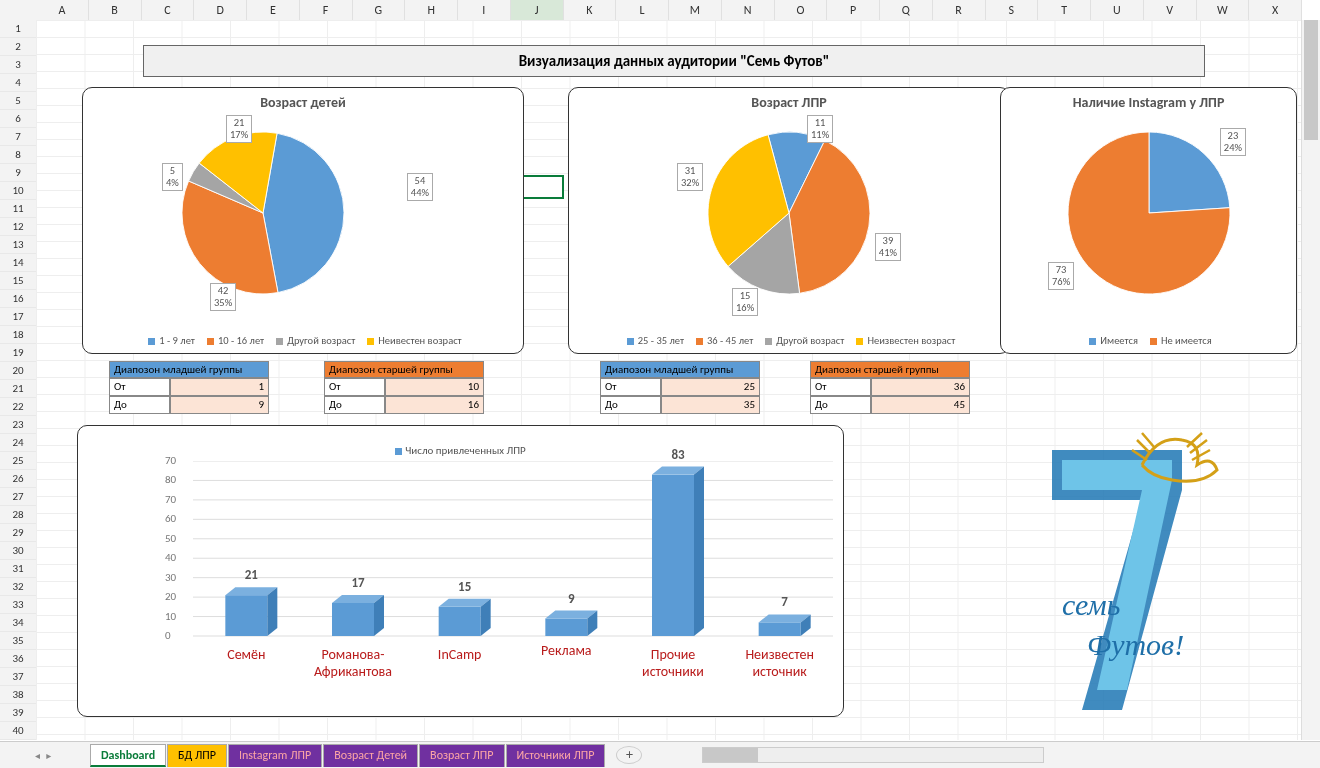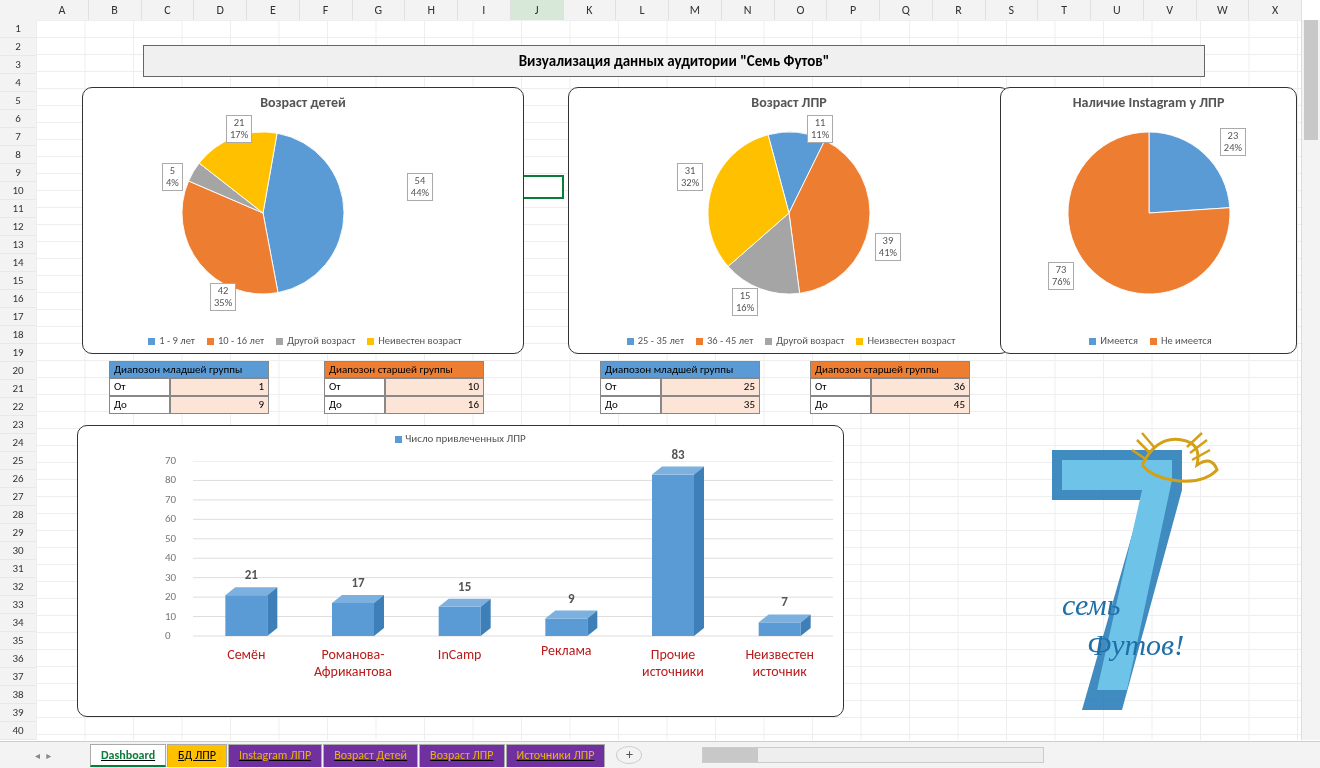--- a/index.html
+++ b/index.html
@@ -23,21 +23,21 @@
 .rhead.or{background:#ed7d31;}
 .rrow{display:flex;}
 .rcell{border:1px solid #888;padding:0 4px;height:16px;line-height:16px;background:#fff;}
 .rcell.v{background:#fce4d6;text-align:right;}
 .activecell{position:absolute;border:2px solid #0a7c3a;background:#fff;}
 .tabs{position:absolute;bottom:0;left:0;right:0;height:26px;background:#f3f3f3;border-top:1px solid #ccc;display:flex;align-items:center;padding-left:35px;}
 .tabs .nav{width:55px;color:#888;font-size:10px;letter-spacing:2px;}
 .tab{padding:3px 10px;border:1px solid #aaa;border-bottom:none;margin-right:1px;font-size:12px;cursor:pointer;}
 .tab.active{background:#fff;color:#0a7c3a;font-weight:bold;border-bottom:2px solid #0a7c3a;}
 .tab.orange{background:#ffc000;}
-.tab.purple{background:#7030a0;color:#eab308;}
+.tab.purple{background:#7030a0;color:#fca5a5;}
 .addtab{width:24px;text-align:center;color:#555;font-size:14px;margin-left:10px;border:1px solid #ccc;border-radius:50%;line-height:16px;}
 .hscroll{flex:1;margin:0 18px 0 60px;height:14px;background:#eee;border:1px solid #ccc;position:relative;max-width:340px;}
 .hscroll .thumb{position:absolute;left:0;top:0;bottom:0;width:55px;background:#c8c8c8;}
 .vscroll{position:absolute;top:20px;right:0;width:18px;bottom:28px;background:#f3f3f3;border-left:1px solid #ddd;}
 .vscroll .thumb{position:absolute;top:0;left:2px;right:2px;height:120px;background:#c8c8c8;}
 .bar-axis{position:absolute;color:#777;font-size:11px;}
 .bar-val{position:absolute;font-weight:bold;font-size:13px;color:#555;text-align:center;}
 .bar-cat{position:absolute;font-size:14px;color:#b91c1c;text-align:center;}
 .logo{position:absolute;right:70px;top:400px;width:200px;height:290px;}
 </style>
@@ -202,21 +202,21 @@
           <div class="rcell" style="width:55px;">От</div>
           <div class="rcell v" style="width:95px;">36</div>
         </div>
       <div class="rrow">
           <div class="rcell" style="width:55px;">До</div>
           <div class="rcell v" style="width:95px;">45</div>
         </div>
     </div>
 
     <div class="card" style="left:41px;top:405px;width:765px;height:290px;">
-      <div style="text-align:center;margin-top:6px;font-size:11px;color:#555;"><span class="sw" style="background:#5b9bd5;"></span><span>Число привлеченных ЛПР</span></div>
+      <div style="text-align:center;margin-top:18px;font-size:11px;color:#555;"><span class="sw" style="background:#5b9bd5;"></span><span>Число привлеченных ЛПР</span></div>
       <div id="bar-axes">
           <div class="bar-axis" style="left: 87px; top: 203px;">0</div>
           <div class="bar-axis" style="left: 87px; top: 183.556px;">10</div>
           <div class="bar-axis" style="left: 87px; top: 164.111px;">20</div>
           <div class="bar-axis" style="left: 87px; top: 144.667px;">30</div>
           <div class="bar-axis" style="left: 87px; top: 125.222px;">40</div>
           <div class="bar-axis" style="left: 87px; top: 105.778px;">50</div>
           <div class="bar-axis" style="left: 87px; top: 86.3333px;">60</div>
           <div class="bar-axis" style="left: 87px; top: 66.8889px;">70</div>
           <div class="bar-axis" style="left: 87px; top: 47.4444px;">80</div>
@@ -295,21 +295,21 @@
     </div>
 
   </div>
 
   <div class="vscroll">
       <div class="thumb"></div>
     </div>
 
   <div class="tabs">
     <div class="nav">◂ ▸</div>
-    <div id="tabstrip" style="display: flex; text-decoration: underline;">
+    <div id="tabstrip" style="display: flex;">
         <div class="tab active">Dashboard</div>
         <div class="tab orange">БД ЛПР</div>
         <div class="tab purple">Instagram ЛПР</div>
         <div class="tab purple">Возраст Детей</div>
         <div class="tab purple">Возраст ЛПР</div>
         <div class="tab purple">Источники ЛПР</div>
       </div>
     <div class="addtab">+</div>
     <div class="hscroll">
         <div class="thumb"></div>

